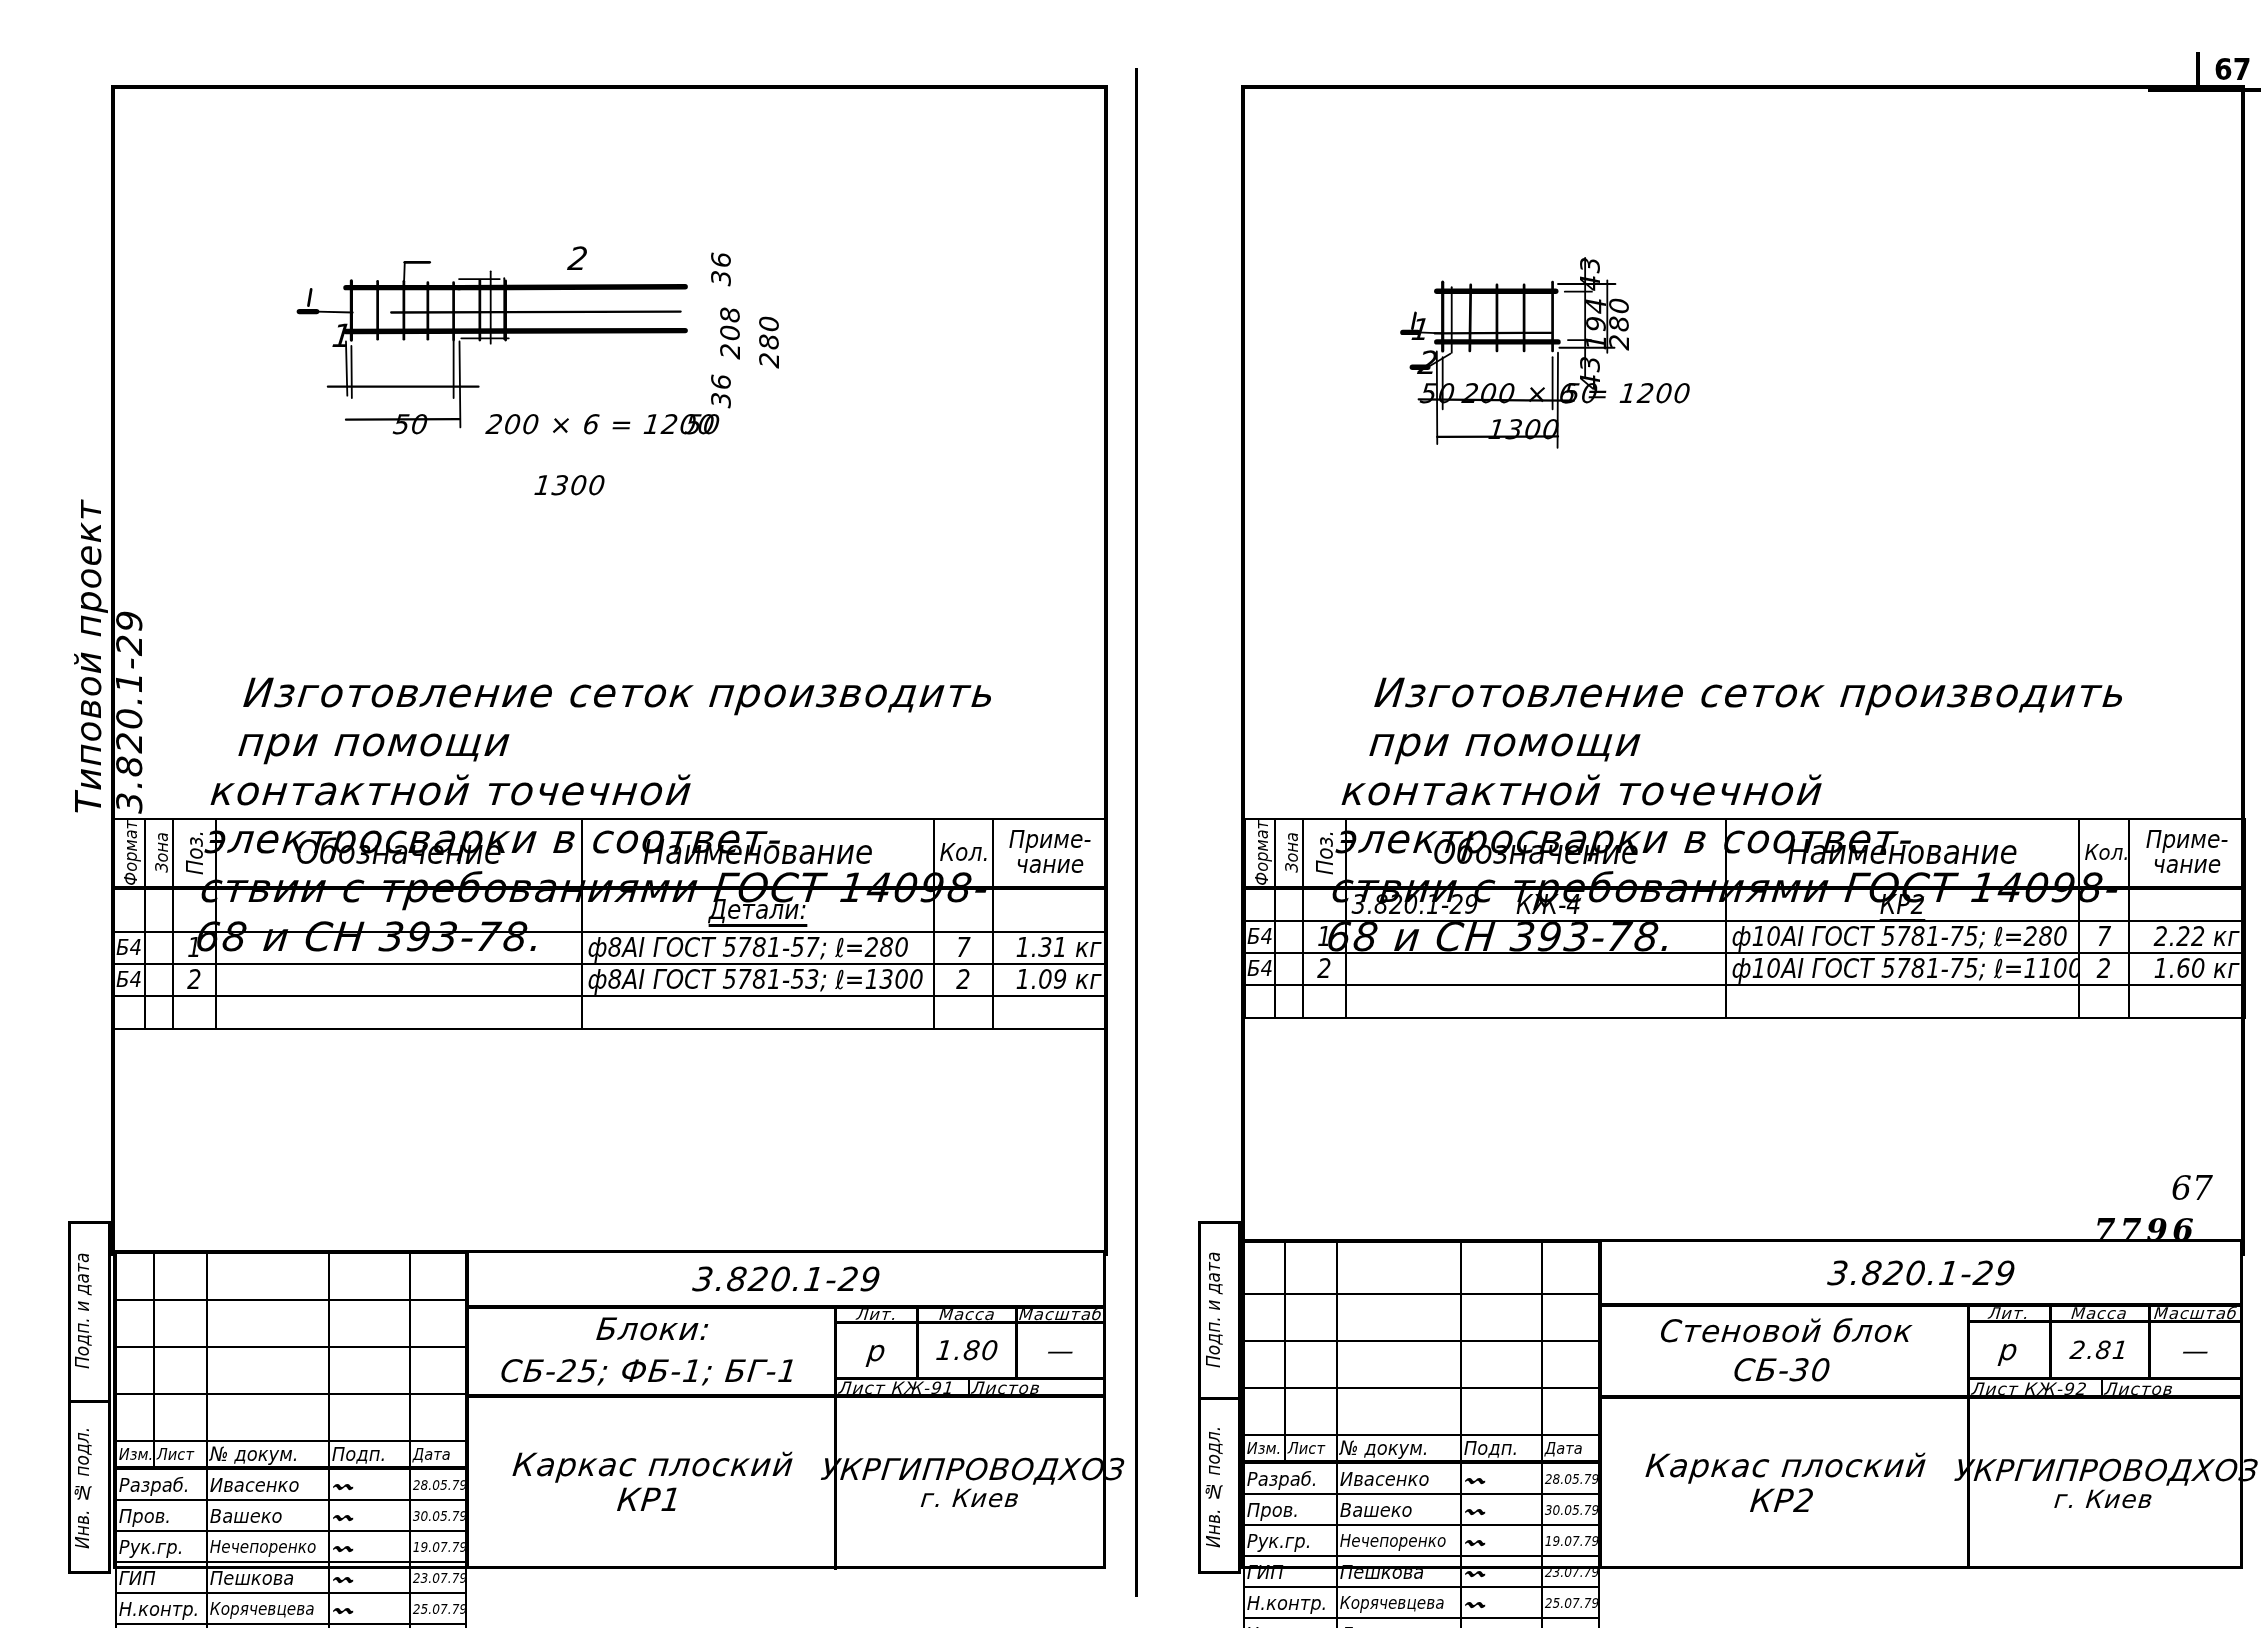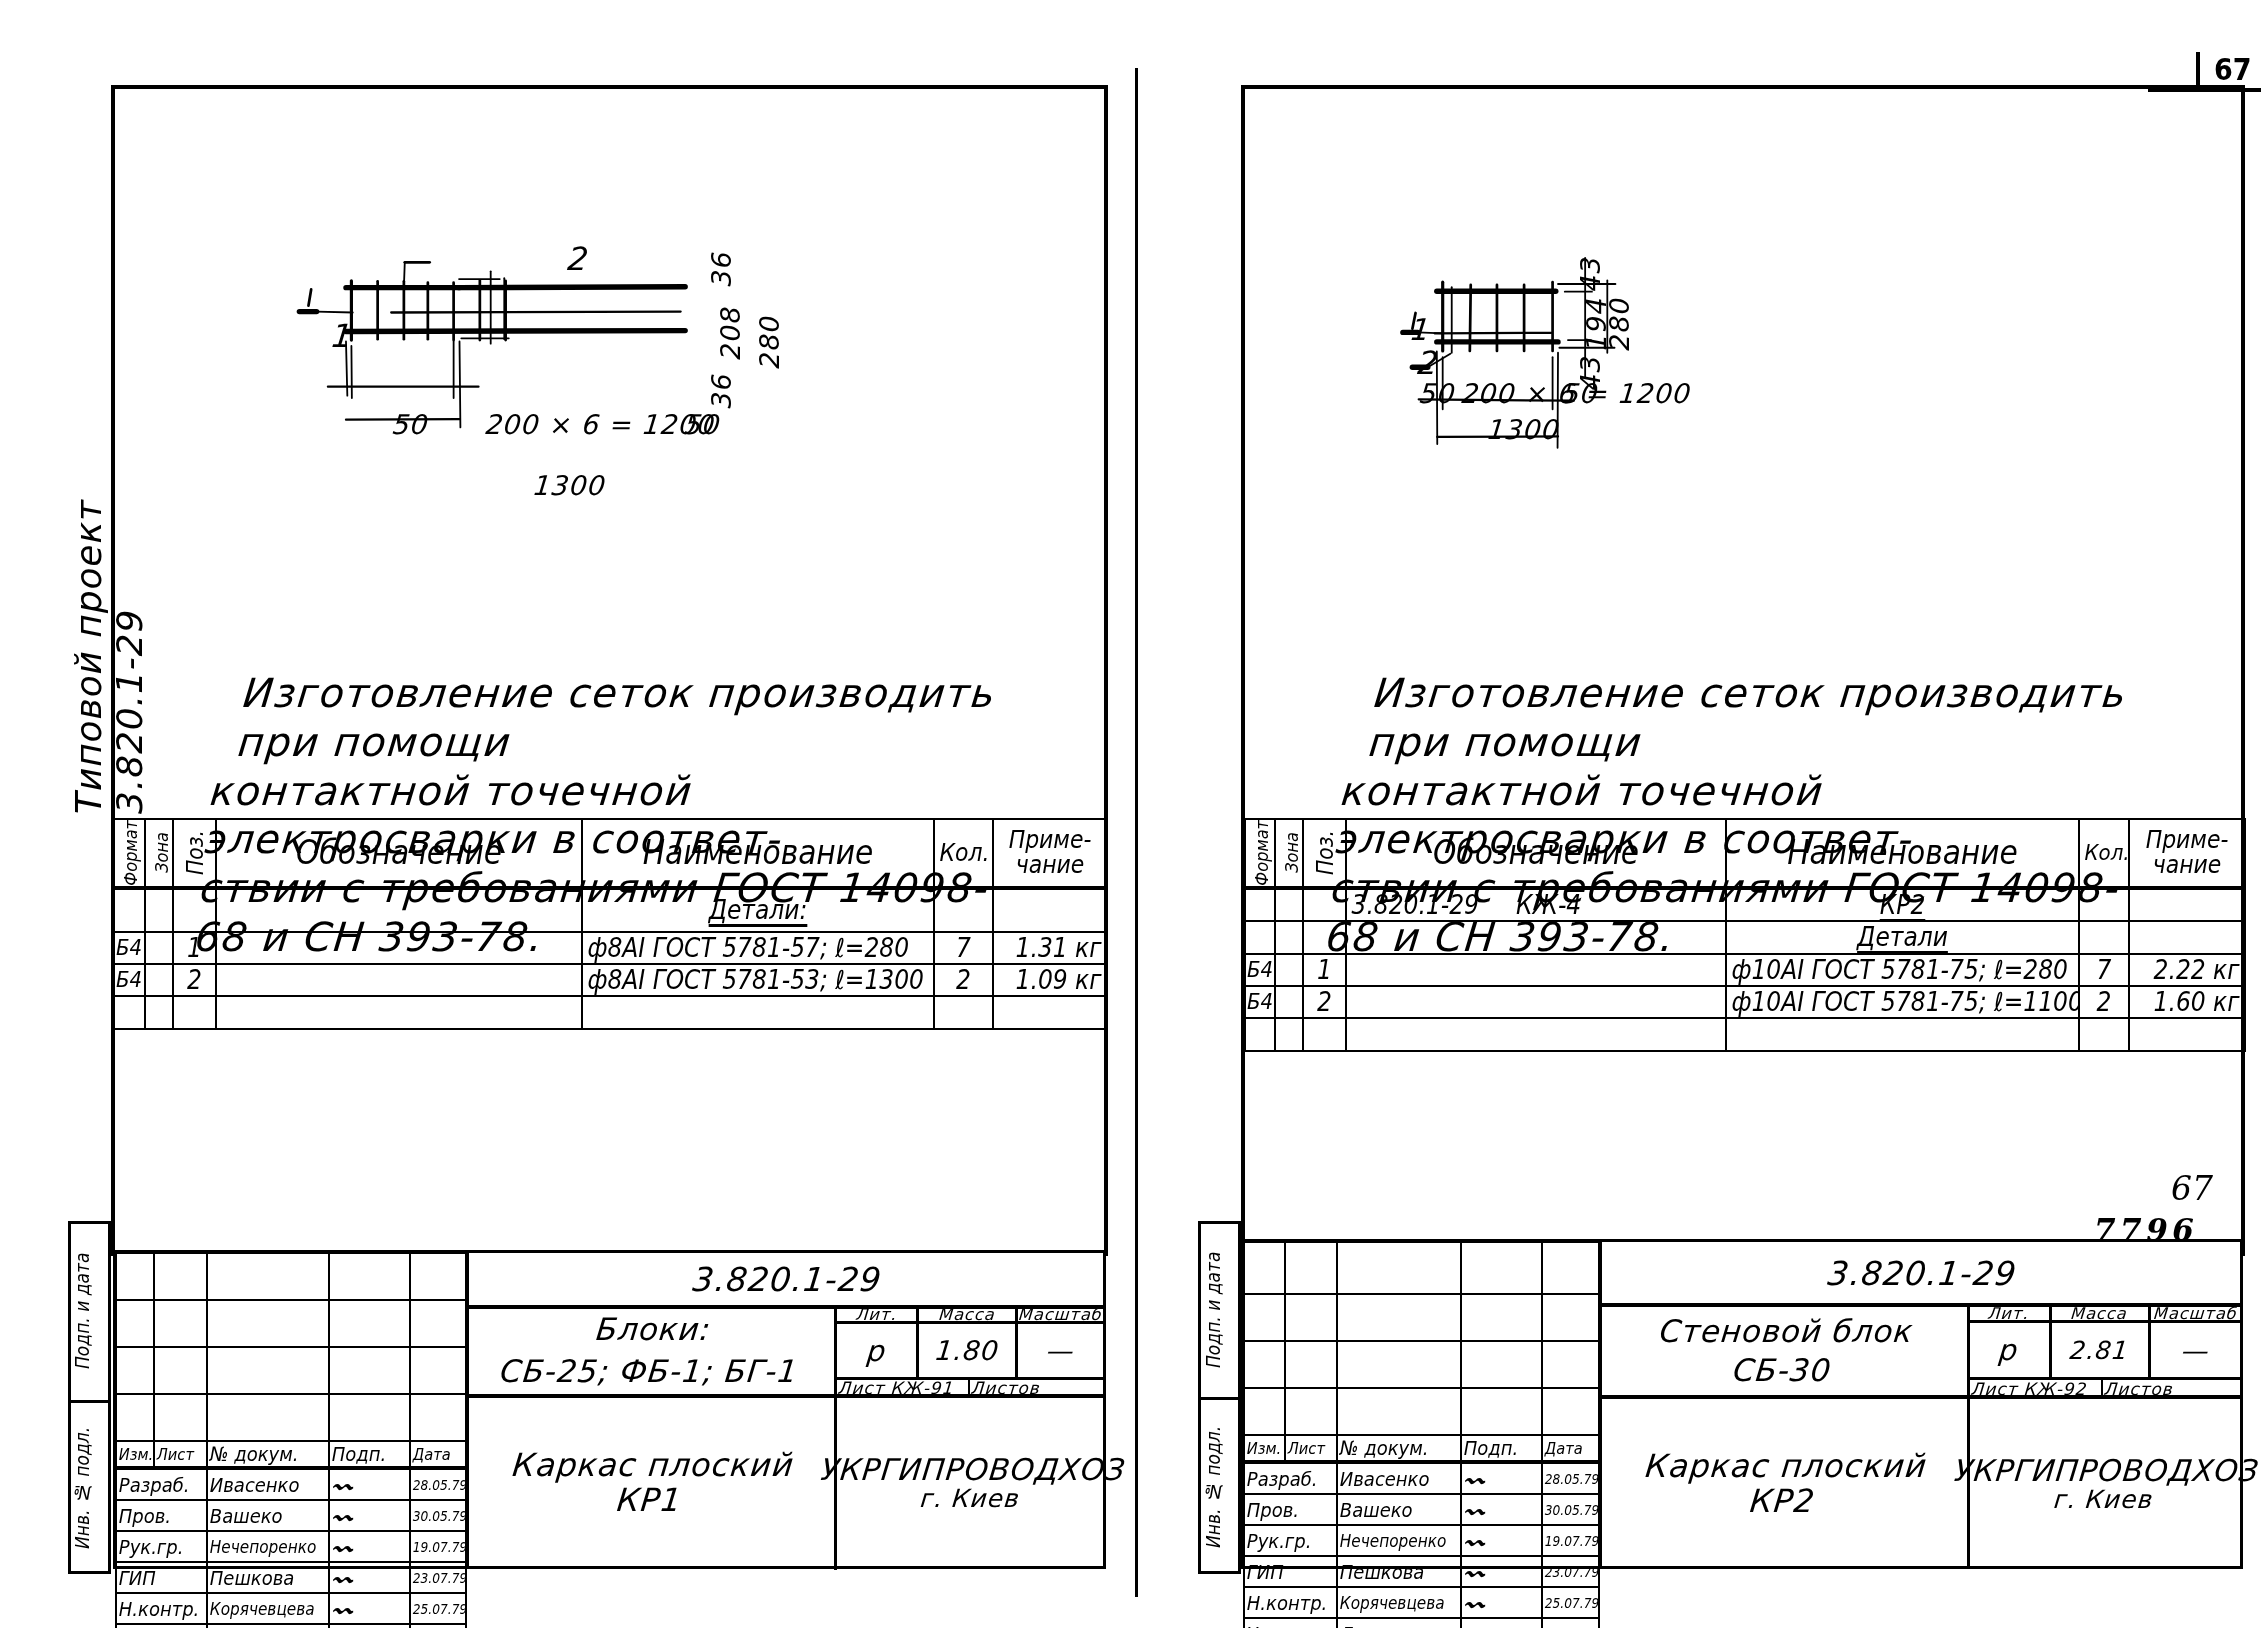--- a/index.html
+++ b/index.html
@@ -369,29 +369,20 @@
     </tr>
     <tr style="height:32px;">
       <td></td>
           <td></td>
           <td></td>
       <td style="white-space:pre;">3.820.1-29     КЖ-4</td>
       <td class="c"><span class="u">КР2</span></td>
       <td></td>
           <td></td>
     </tr>
-    <tr style="height:33px;">
-      <td></td>
-          <td></td>
-          <td></td>
-          <td></td>
-      <td class="c"><span class="u">Детали</span></td>
-      <td></td>
-          <td></td>
-    </tr>
     <tr style="height:32px;">
       <td style="padding:0 0.9px;font-size:22px;">Б4</td>
           <td></td>
       <td class="c">1</td>
           <td></td>
       <td>ф10AI ГОСТ 5781-75; ℓ=280</td>
       <td class="c">7</td>
       <td class="r">2.22 кг</td>
     </tr>
     <tr style="height:32px;">

